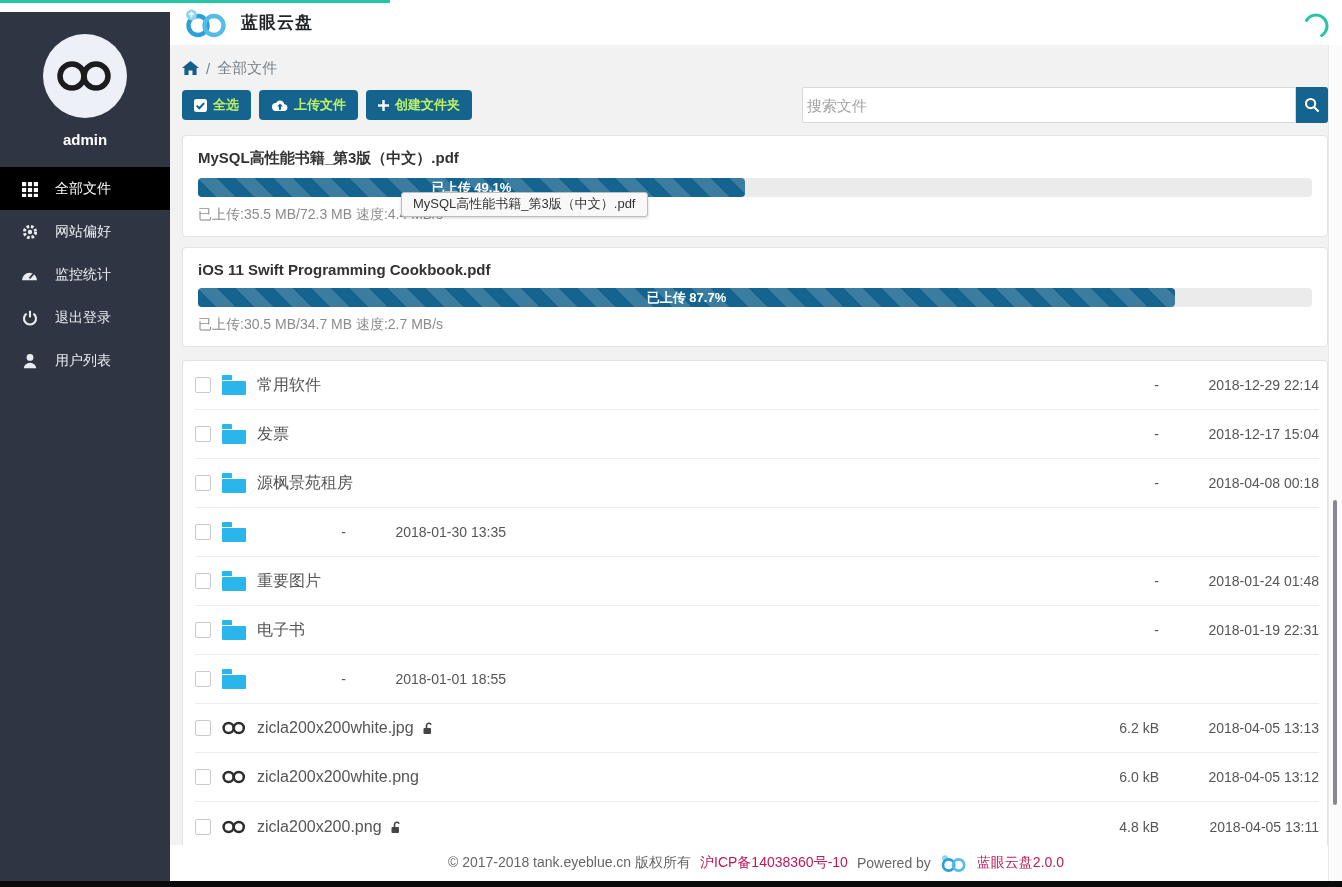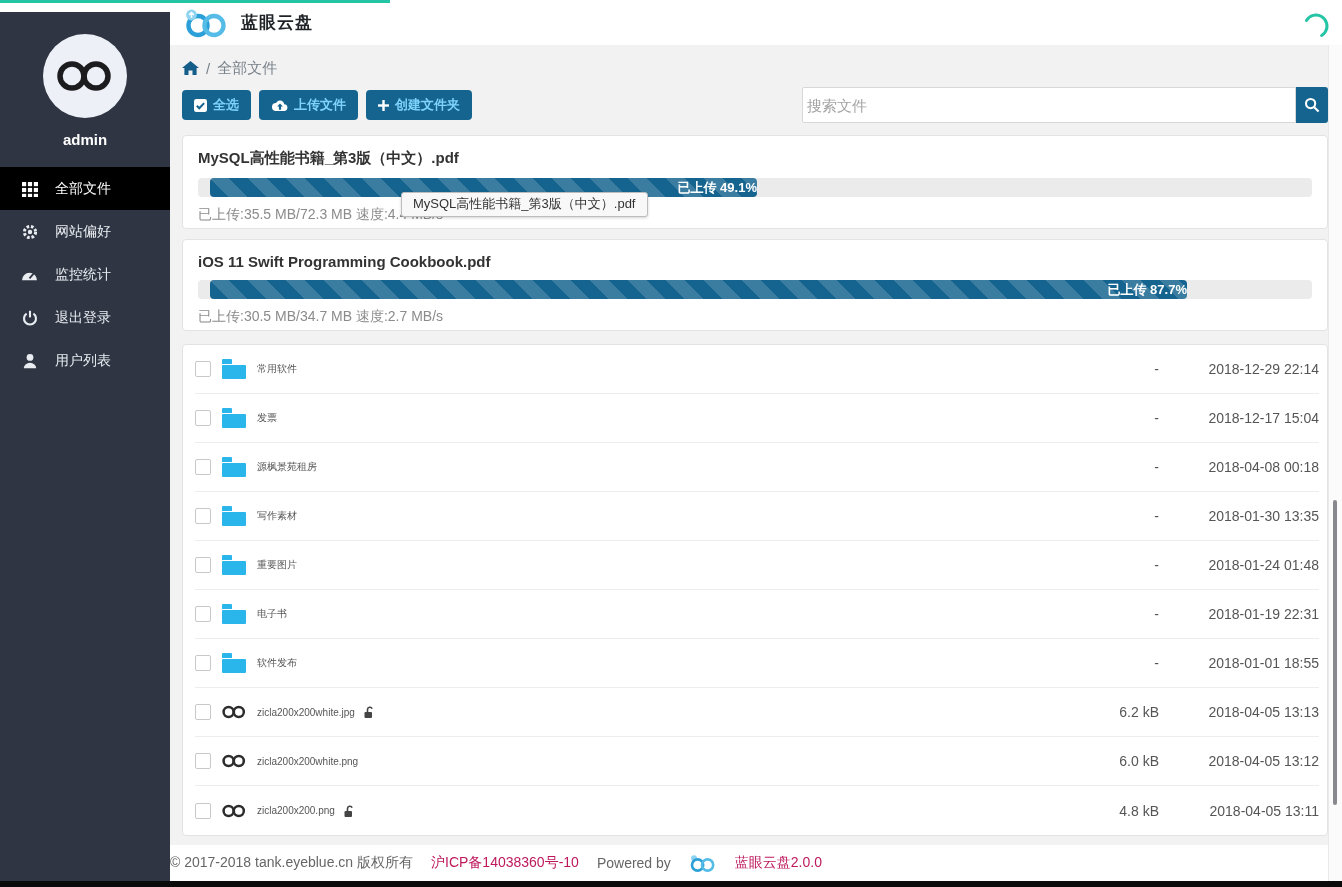--- a/index.html
+++ b/index.html
@@ -20,58 +20,58 @@
   .nav { margin-top:19px; }
   .nav-item { height:43px; display:flex; align-items:center; padding-left:21px; gap:17px; color:#e9edf2; font-size:14px; cursor:pointer; }
   .nav-item.active { background:#000; color:#fff; }
   .nav-item .ni { width:17px; display:flex; justify-content:center; flex:none; }
 
   
   .main { position:absolute; left:170px; top:0; width:1172px; height:881px; display:flex; flex-direction:column; }
   .header { height:45px; background:#fff; display:flex; align-items:center; padding-left:12px; flex:none; }
   .brand-title { margin-left:13px; font-size:17px; font-weight:bold; color:#1f2327; letter-spacing:1px; }
   .content { flex:1; background:#f2f2f2; padding:10px 14px 0 12px; overflow:hidden; }
-  .footer { height:36px; background:#fff; display:flex; align-items:center; gap:18px; font-size:14px; color:#666; flex:none; }
+  .footer { height:36px; background:#fff; display:flex; align-items:center; justify-content:center; gap:9px; font-size:14px; color:#666; flex:none; }
   .footer a { color:#be185d; text-decoration:none; }
   .bottombar { position:absolute; left:0; bottom:0; width:1342px; height:6px; background:#0b0b0c; z-index:30; }
 
   
   .crumb-row { display:flex; align-items:center; gap:7px; color:#78828a; font-size:15px; height:22px; margin-top:2px; }
   .actions-row { margin-top:8px; display:flex; align-items:center; height:36px; }
-  .btn { height:30px; display:inline-flex; align-items:center; gap:6px; padding:4px 12px; background:#15648f; color:#7dd3fc; font-size:13px; font-weight:bold; border:none; border-radius:4px; margin-right:8px; cursor:pointer; font-family:inherit; }
+  .btn { height:30px; display:inline-flex; align-items:center; gap:6px; padding:4px 12px; background:#15648f; color:#bef264; font-size:13px; font-weight:bold; border:none; border-radius:4px; margin-right:8px; cursor:pointer; font-family:inherit; }
   .search-wrap { margin-left:auto; display:flex; align-items:center; }
   .search-input { width:494px; height:36px; border:1px solid #d8d8d8; padding:0 4px; font-size:15px; color:#333; border-radius:2px 0 0 2px; outline:none; background:#fff; font-family:inherit; }
   .search-input::placeholder { color:#a3a3a3; }
   .search-btn { width:32px; height:36px; background:#15648f; border:none; border-radius:0 3px 3px 0; display:flex; align-items:center; justify-content:center; cursor:pointer; }
 
   
   .card { background:#fff; border:1px solid #e3e3e3; border-radius:4px; }
-  .upload-card { padding:13px 15px 4px; margin-top:10px; position:relative; }
+  .upload-card { padding:13px 15px 12px; margin-top:10px; position:relative; }
   .upload-card.first { margin-top:12px; }
   .upload-title { font-size:15px; font-weight:bold; color:#333; }
   .progress { margin-top:10px; height:19px; background:#ebebeb; border-radius:4px; }
   .progress-fill {
     height:19px; border-radius:4px; background-color:#15648f;
     background-image:linear-gradient(45deg, rgba(255,255,255,.16) 25%, transparent 25%, transparent 50%, rgba(255,255,255,.16) 50%, rgba(255,255,255,.16) 75%, transparent 75%, transparent);
     background-size:38px 38px;
-    color:#fff; font-size:13px; font-weight:bold; text-align:right; line-height:19px; white-space:nowrap; overflow:hidden;margin-left:12px;
+    color:#fff; font-size:13px; font-weight:bold; text-align:center; line-height:19px; white-space:nowrap; overflow:hidden;
   }
   .upload-detail { margin-top:9px; font-size:14px; color:#8b8b8b; }
   .tooltip { position:absolute; left:218px; top:56px; background:#f8f8f8; border:1px solid #bdbdbd; border-radius:3px; padding:2px 11px 3px; font-size:13px; color:#333; box-shadow:0 1px 3px rgba(0,0,0,.18); white-space:nowrap; z-index:30; }
 
   
   .table-card { margin-top:13px; padding:0 8px 0 12px; }
   .frow { display:flex; align-items:center; height:49px; border-bottom:1px solid #ededed; }
   .frow:last-child { border-bottom:none; }
   .cb { width:16px; height:16px; border:1px solid #c9c9c9; border-radius:2px; background:#fff; flex:none; cursor:pointer; }
   .ficon { margin-left:11px; flex:none; display:flex; align-items:center; }
   .folder-icon { width:24px; height:20px; position:relative; }
   .folder-icon::before { content:""; position:absolute; top:0; left:0; width:10px; height:5px; background:#2ab6ea; border-radius:1px 1px 0 0; }
   .folder-icon::after { content:""; position:absolute; top:6px; left:0; right:0; bottom:0; background:#2ab6ea; border-radius:1px; }
-  .fname { margin-left:11px; font-size:10px; color:#555; flex:1; display:flex; align-items:center; gap:8px; cursor:pointer; }
+  .fname { margin-left:11px; font-size:16px; color:#555; flex:1; display:flex; align-items:center; gap:8px; cursor:pointer; }
   .fsize { width:100px; text-align:right; font-size:14px; color:#555; flex:none; }
   .fdate { width:160px; text-align:right; font-size:14px; color:#555; flex:none; }
 
   
   .gutter { position:absolute; right:0; top:45px; height:836px; width:14px; background:#fbfbfb; border-left:1px solid #e9e9e9; z-index:20; }
   .thumb { position:absolute; left:4px; top:455px; width:4px; height:305px; background:rgba(40,44,52,.55); border-radius:2px; cursor:pointer; }
 </style>
 </head>
 <body>
 
@@ -271,23 +271,20 @@
           </span>
         <span class="fsize">-</span>
         <span class="fdate">2018-04-08 00:18</span>
       </div>
 
       <div class="frow">
         <span class="cb"></span>
         <span class="ficon">
             <span class="folder-icon"></span>
           </span>
-        <span class="fname">
-            <span>写作素材</span>
-          </span>
         <span class="fsize">-</span>
         <span class="fdate">2018-01-30 13:35</span>
       </div>
 
       <div class="frow">
         <span class="cb"></span>
         <span class="ficon">
             <span class="folder-icon"></span>
           </span>
         <span class="fname">
@@ -306,23 +303,20 @@
             <span>电子书</span>
           </span>
         <span class="fsize">-</span>
         <span class="fdate">2018-01-19 22:31</span>
       </div>
 
       <div class="frow">
         <span class="cb"></span>
         <span class="ficon">
             <span class="folder-icon"></span>
-          </span>
-        <span class="fname">
-            <span>软件发布</span>
           </span>
         <span class="fsize">-</span>
         <span class="fdate">2018-01-01 18:55</span>
       </div>
 
       <div class="frow">
         <span class="cb"></span>
         <span class="ficon">
           <svg width="24" height="16" viewBox="0 0 24 16">
               <circle cx="6.6" cy="8" r="5" fill="none" stroke="#2c2c2c" stroke-width="2.5"></circle>

